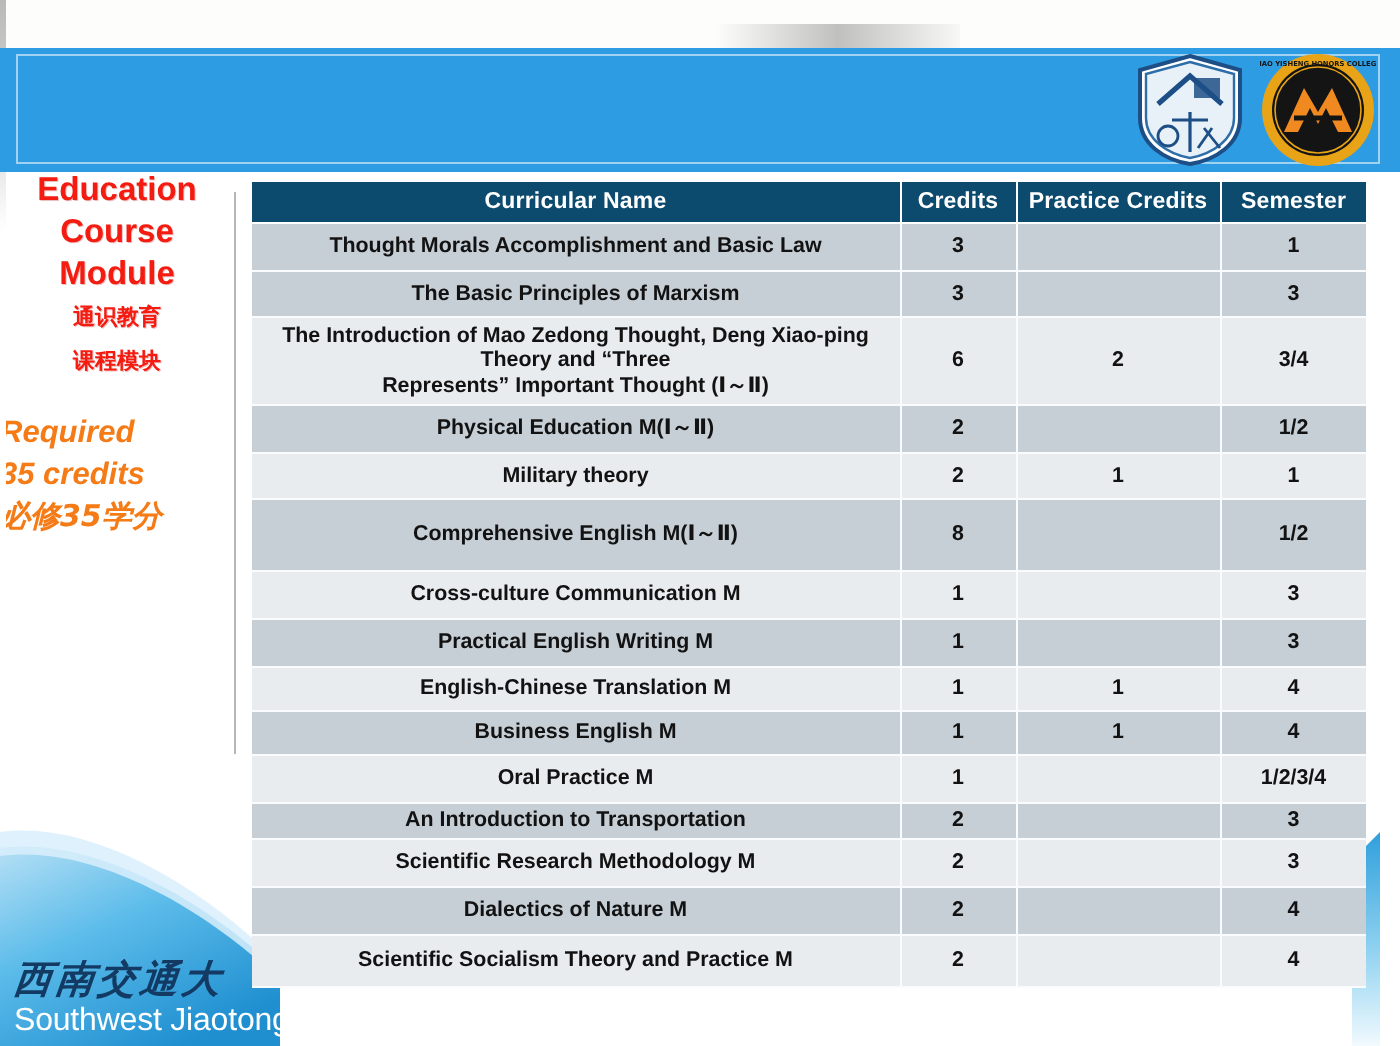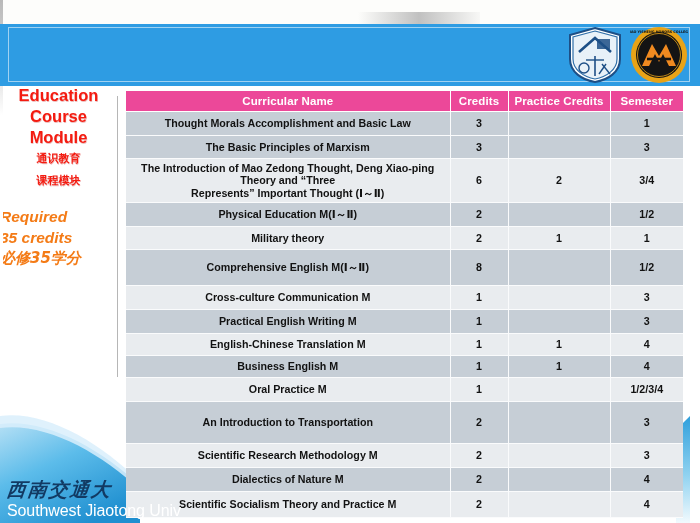--- a/index.html
+++ b/index.html
@@ -217,21 +217,21 @@
     top: 91px;
     width: 557px;
     z-index: 6;
   }
   table.curriculum {
     border-collapse: collapse;
     width: 557px;
     table-layout: fixed;
   }
   table.curriculum th {
-    background: #ec4899;
+    background: #0c4a6e;
     color: #ffffff;
     font-size: 11.5px;
     font-weight: bold;
     height: 18px;
     padding: 1px 2px;
     text-align: center;
     border-right: 1px solid #ffffff;
     border-bottom: 1px solid #ffffff;
     letter-spacing: 0.1px;
   }
@@ -419,21 +419,21 @@
             <td class="num">1</td>
             <td class="num">1</td>
             <td class="num">4</td>
           </tr>
           <tr class="rB" style="height: 24px;">
             <td class="name">Oral Practice M</td>
             <td class="num">1</td>
             <td class="num"></td>
             <td class="num">1/2/3/4</td>
           </tr>
-          <tr class="rA" style="height: 42px;">
+          <tr class="rA" style="height: 18px;">
             <td class="name">An Introduction to Transportation</td>
             <td class="num">2</td>
             <td class="num"></td>
             <td class="num">3</td>
           </tr>
           <tr class="rB" style="height: 24px;">
             <td class="name">Scientific Research Methodology M</td>
             <td class="num">2</td>
             <td class="num"></td>
             <td class="num">3</td>

